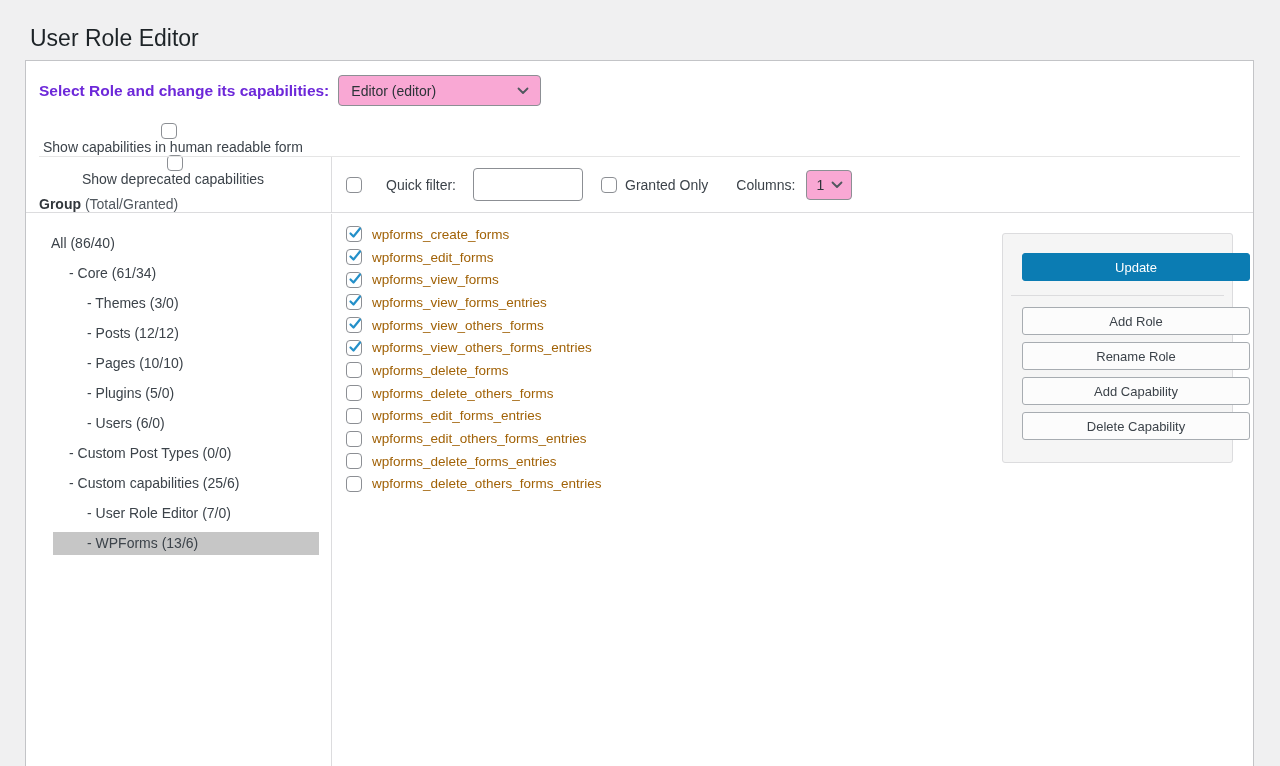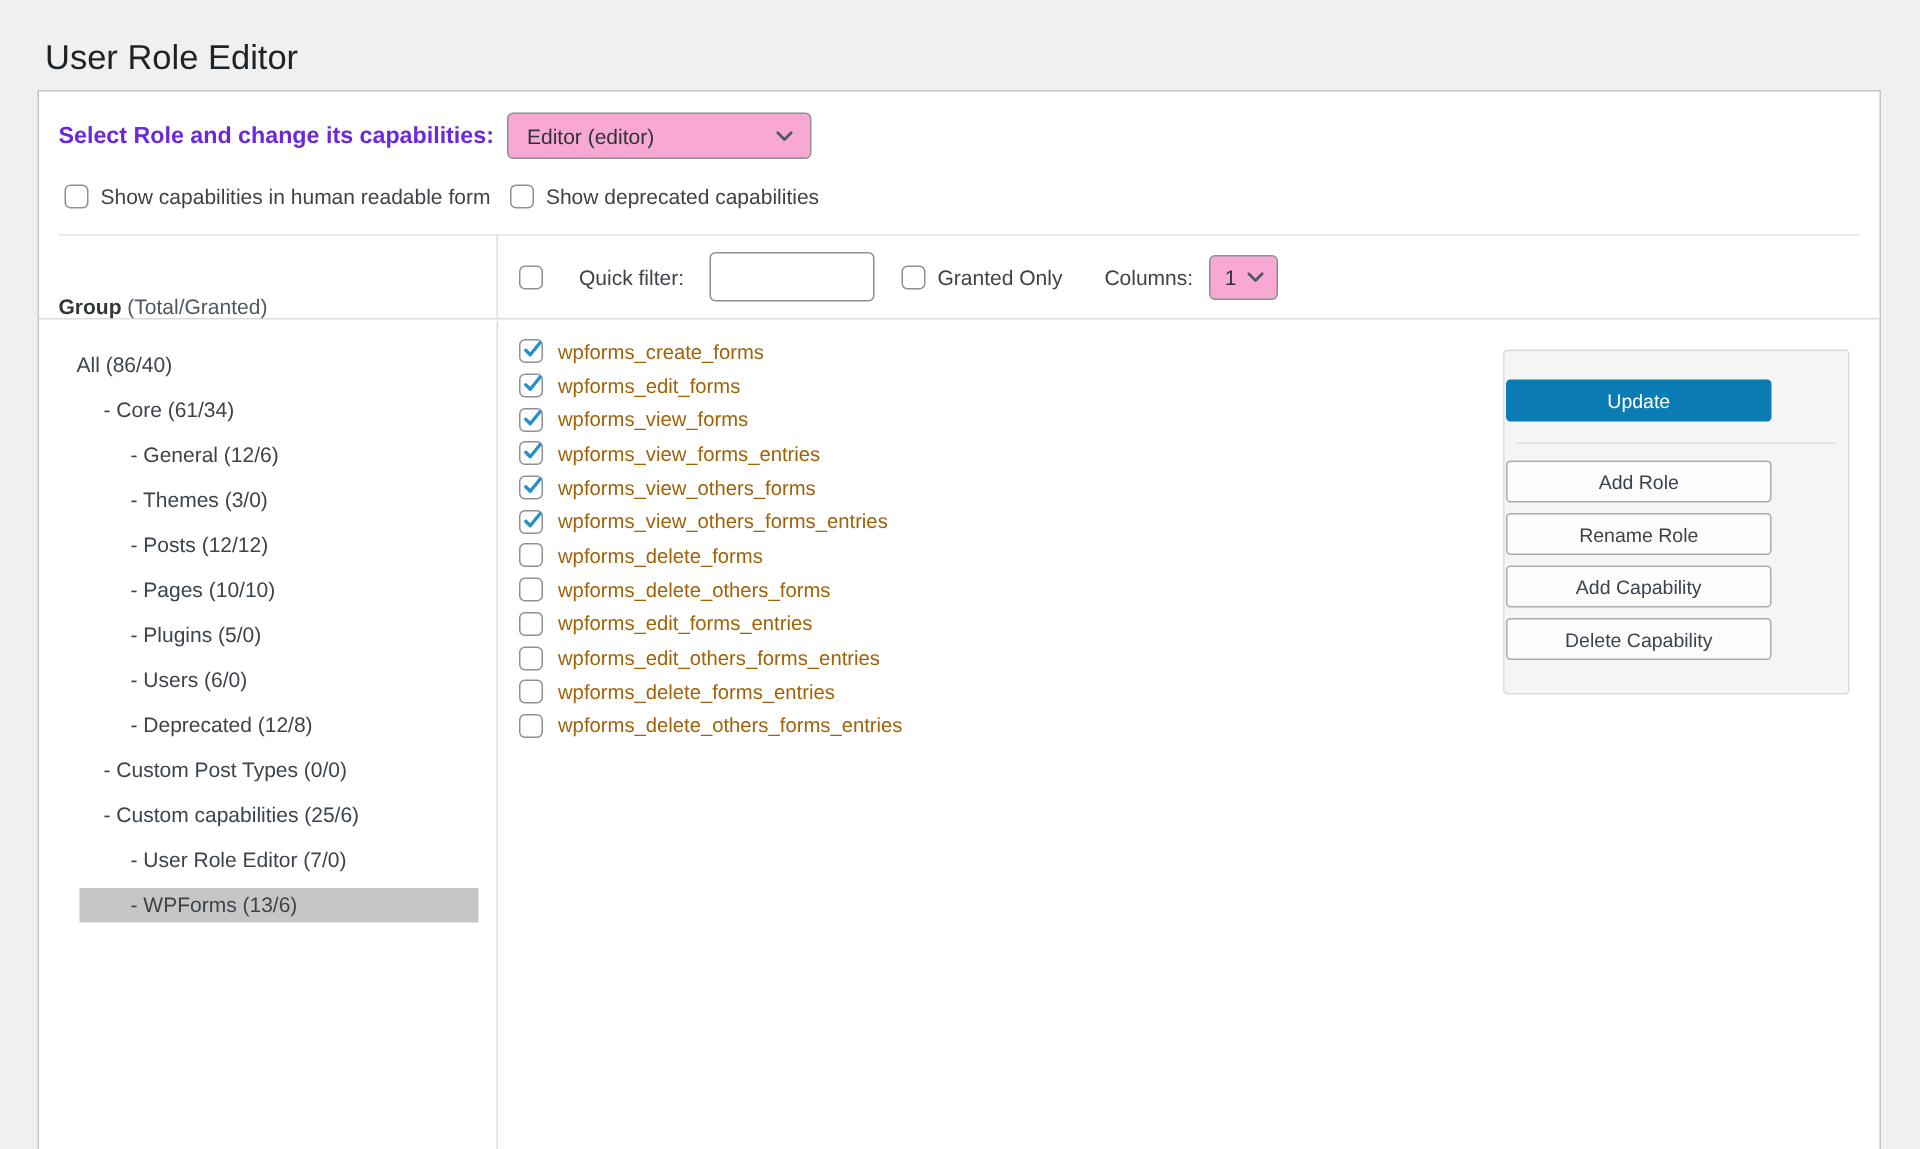--- a/index.html
+++ b/index.html
@@ -38,21 +38,21 @@
   .cb {
     width:16px; height:16px; flex:none; position:relative;
     background:#fff; border:1px solid #8c8f94; border-radius:4px; cursor:pointer;
   }
   .cb svg { position:absolute; left:0px; top:-2px; width:16px; height:16px; display:none; }
   .cb.checked svg { display:block; }
   .cb svg path { fill:none; stroke:var(--check,#2490c9); stroke-width:2.2; stroke-linecap:round; stroke-linejoin:round; }
   
   .toggles-row {
     position:absolute; left:17px; top:62px;
-    display:flex; align-items:center; font-size:14px; color:#3c434a;
+    display:flex; align-items:center; font-size:14px; color:#3c434a;flex-direction:column;
   }
   .toggles-row .cb { margin-right:8px; }
   .toggles-row .lbl2 { margin-left:13px; }
   .divider1 { position:absolute; left:13px; right:13px; top:95px; border-top:1px solid #e5e5e5; }
   
   .filter-row {
     position:absolute; left:0; right:0; top:96px; height:56px;
     display:flex; border-bottom:1px solid #dcdcde;
   }
   .group-cell {
@@ -87,21 +87,21 @@
   .tree-row.lv2 .tree-label { padding-left:61px; }
   .caps-cell { flex:1; padding-top:9px; padding-left:14px; position:relative; }
   .cap-row { display:flex; align-items:center; height:22.7px; font-size:13.5px; color:#a16207; }
   .cap-row .cap-label { margin-left:10px; }
   
   .actions-panel {
     position:absolute; left:976px; top:172px; width:231px; height:230px;
     background:#f5f5f5; border:1px solid #dcdcde; border-radius:3px;
   }
   .actions-panel button {
-    position:absolute; left:1px; width:177px; height:28px;
+    position:absolute; left:19px; width:228px; height:28px;
     font-family:inherit; font-size:13px; border-radius:3px; cursor:pointer;
   }
   .btn-primary {
     top:19px; background:var(--primary,#0b7cb3); border:1px solid var(--primary,#0b7cb3); color:#fff;
   }
   .panel-divider { position:absolute; left:8px; right:8px; top:61px; border-top:1px solid #dcdcde; }
   .btn-secondary {
     background:#fcfcfc; border:1px solid #a7acb1; color:#3c434a; border-radius:4px;
   }
   .btn-add-role { top:73px; }
@@ -160,45 +160,37 @@
         <div class="tree-row lv0">
 
     <span class="tree-label">All (86/40)</span>
   </div>
         <div class="tree-row lv1">
 
     <span class="tree-label">- Core (61/34)</span>
   </div>
         <div class="tree-row lv2">
 
-    <span class="tree-label">- General (12/6)</span>
-  </div>
-        <div class="tree-row lv2">
-
     <span class="tree-label">- Themes (3/0)</span>
   </div>
         <div class="tree-row lv2">
 
     <span class="tree-label">- Posts (12/12)</span>
   </div>
         <div class="tree-row lv2">
 
     <span class="tree-label">- Pages (10/10)</span>
   </div>
         <div class="tree-row lv2">
 
     <span class="tree-label">- Plugins (5/0)</span>
   </div>
         <div class="tree-row lv2">
 
     <span class="tree-label">- Users (6/0)</span>
-  </div>
-        <div class="tree-row lv2">
-
-    <span class="tree-label">- Deprecated (12/8)</span>
   </div>
         <div class="tree-row lv1">
 
     <span class="tree-label">- Custom Post Types (0/0)</span>
   </div>
         <div class="tree-row lv1">
 
     <span class="tree-label">- Custom capabilities (25/6)</span>
   </div>
         <div class="tree-row lv2">

